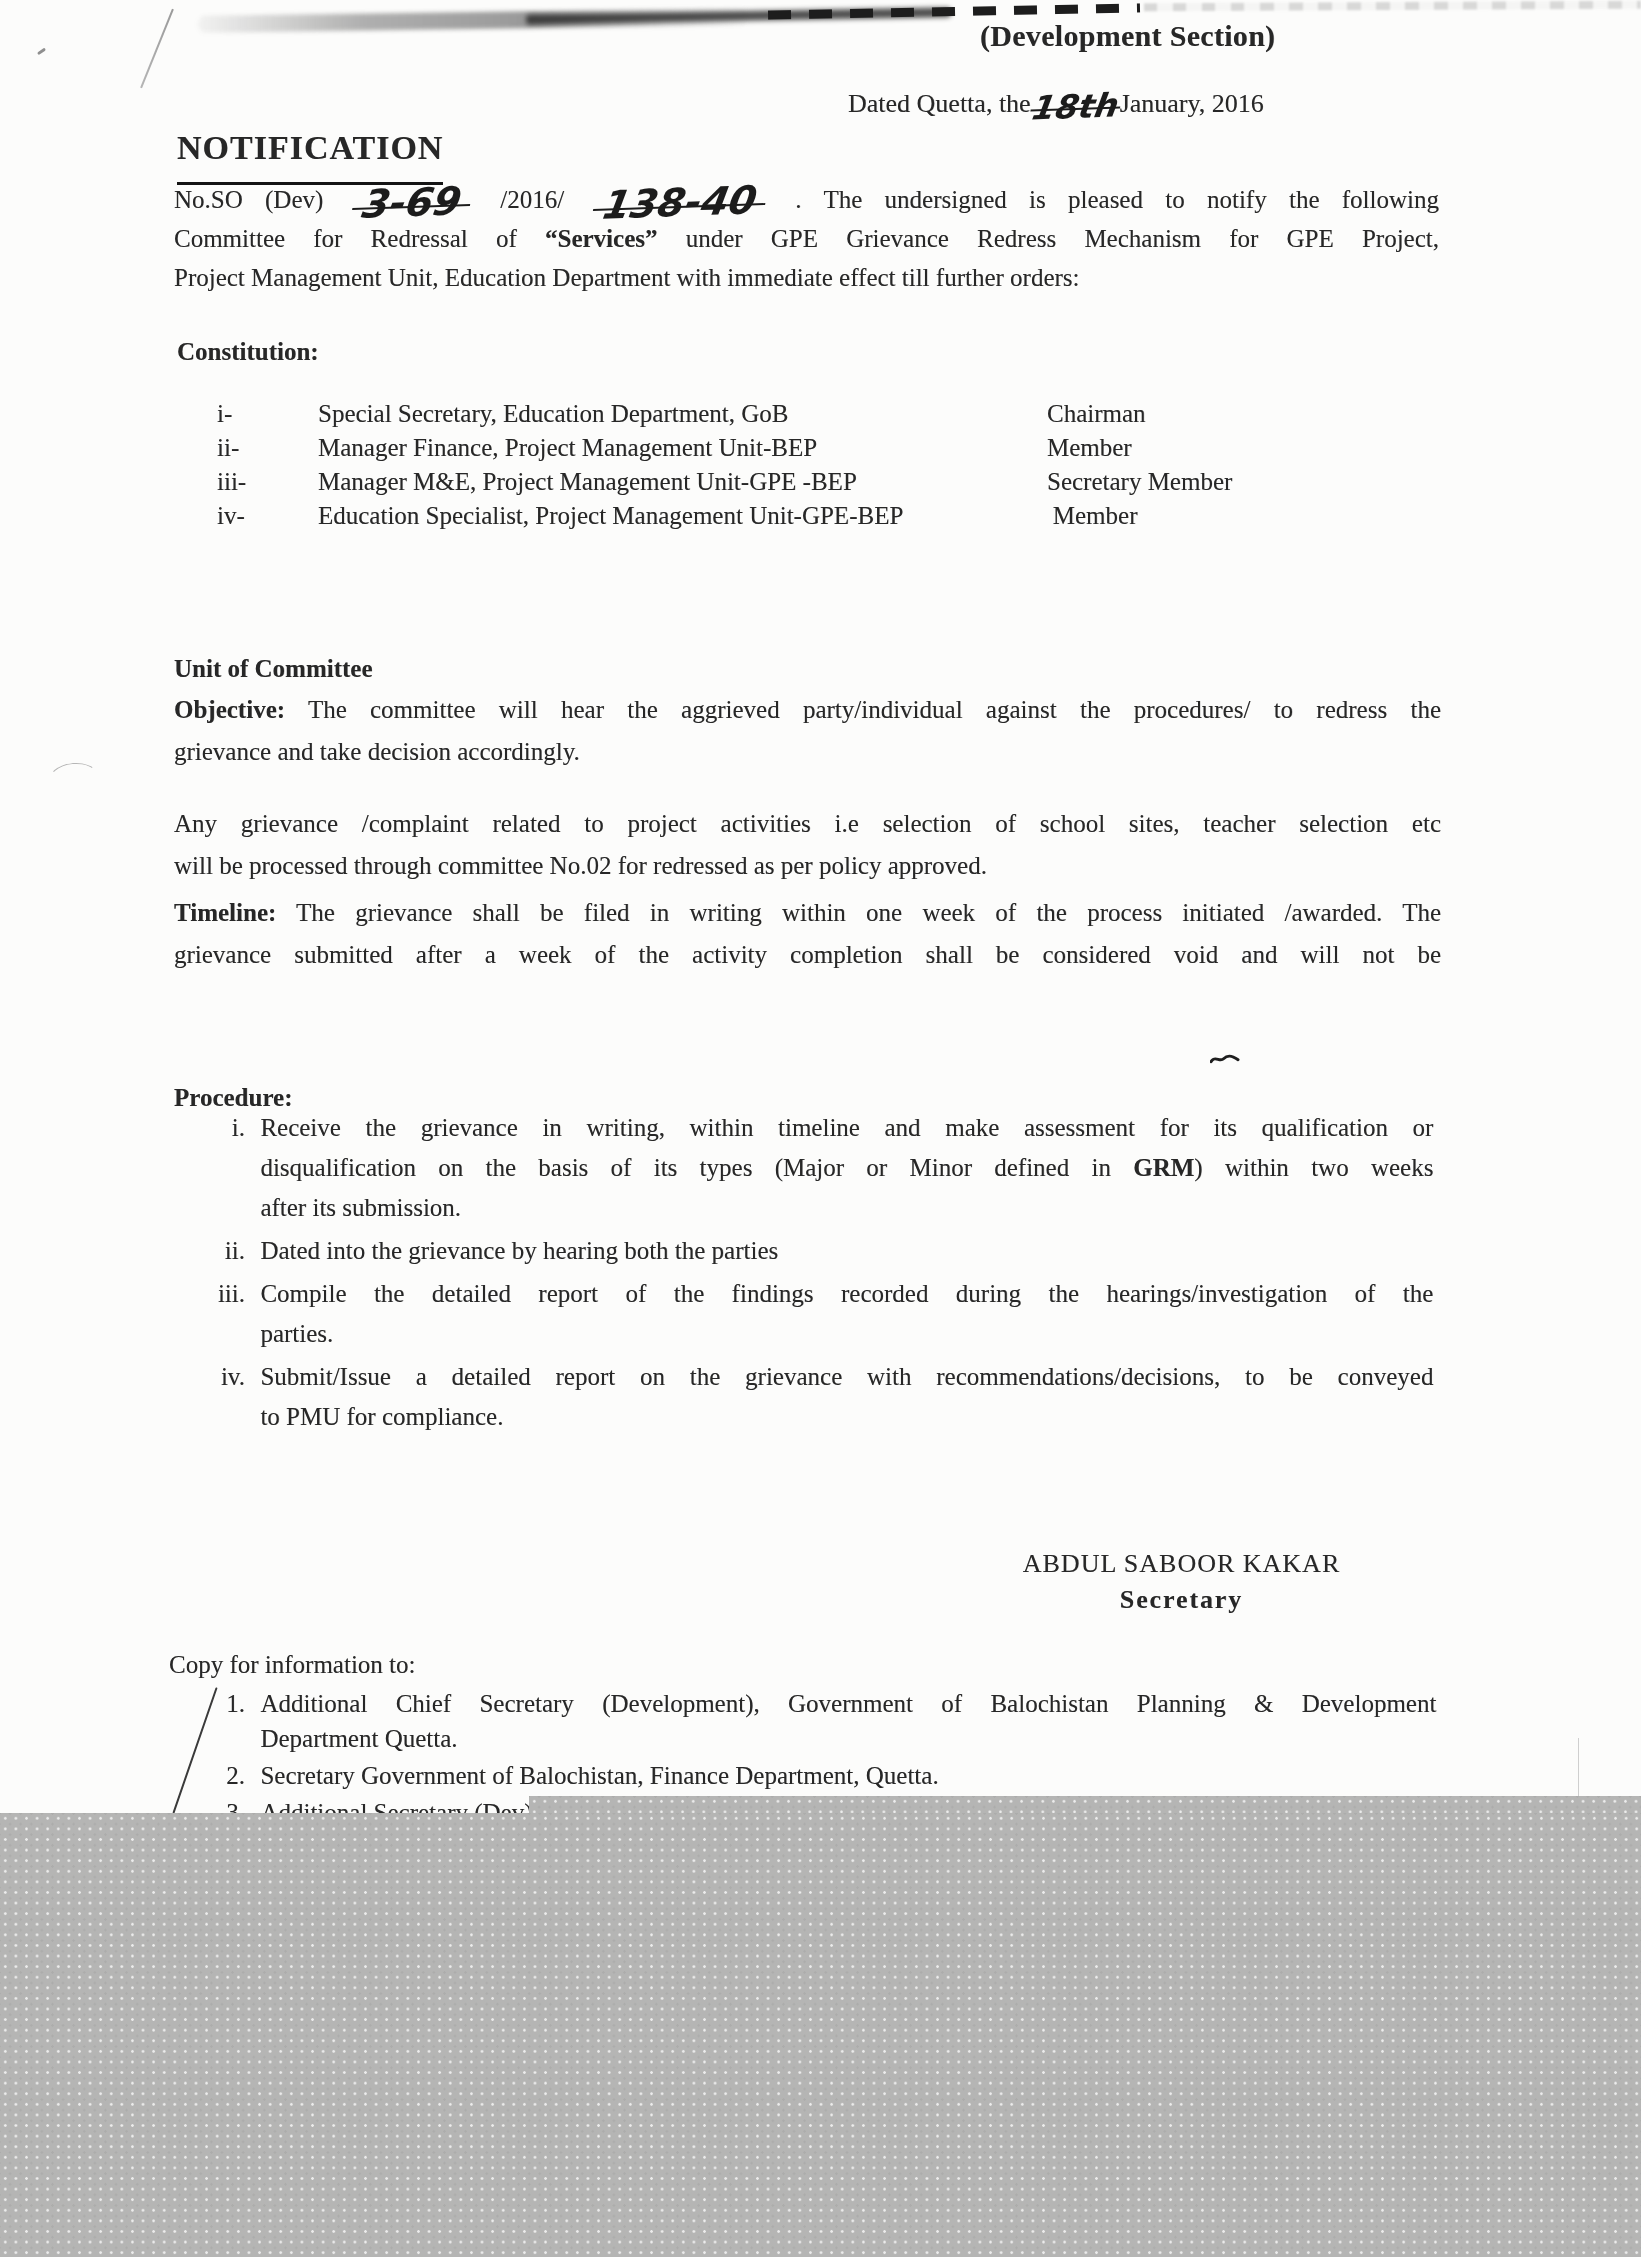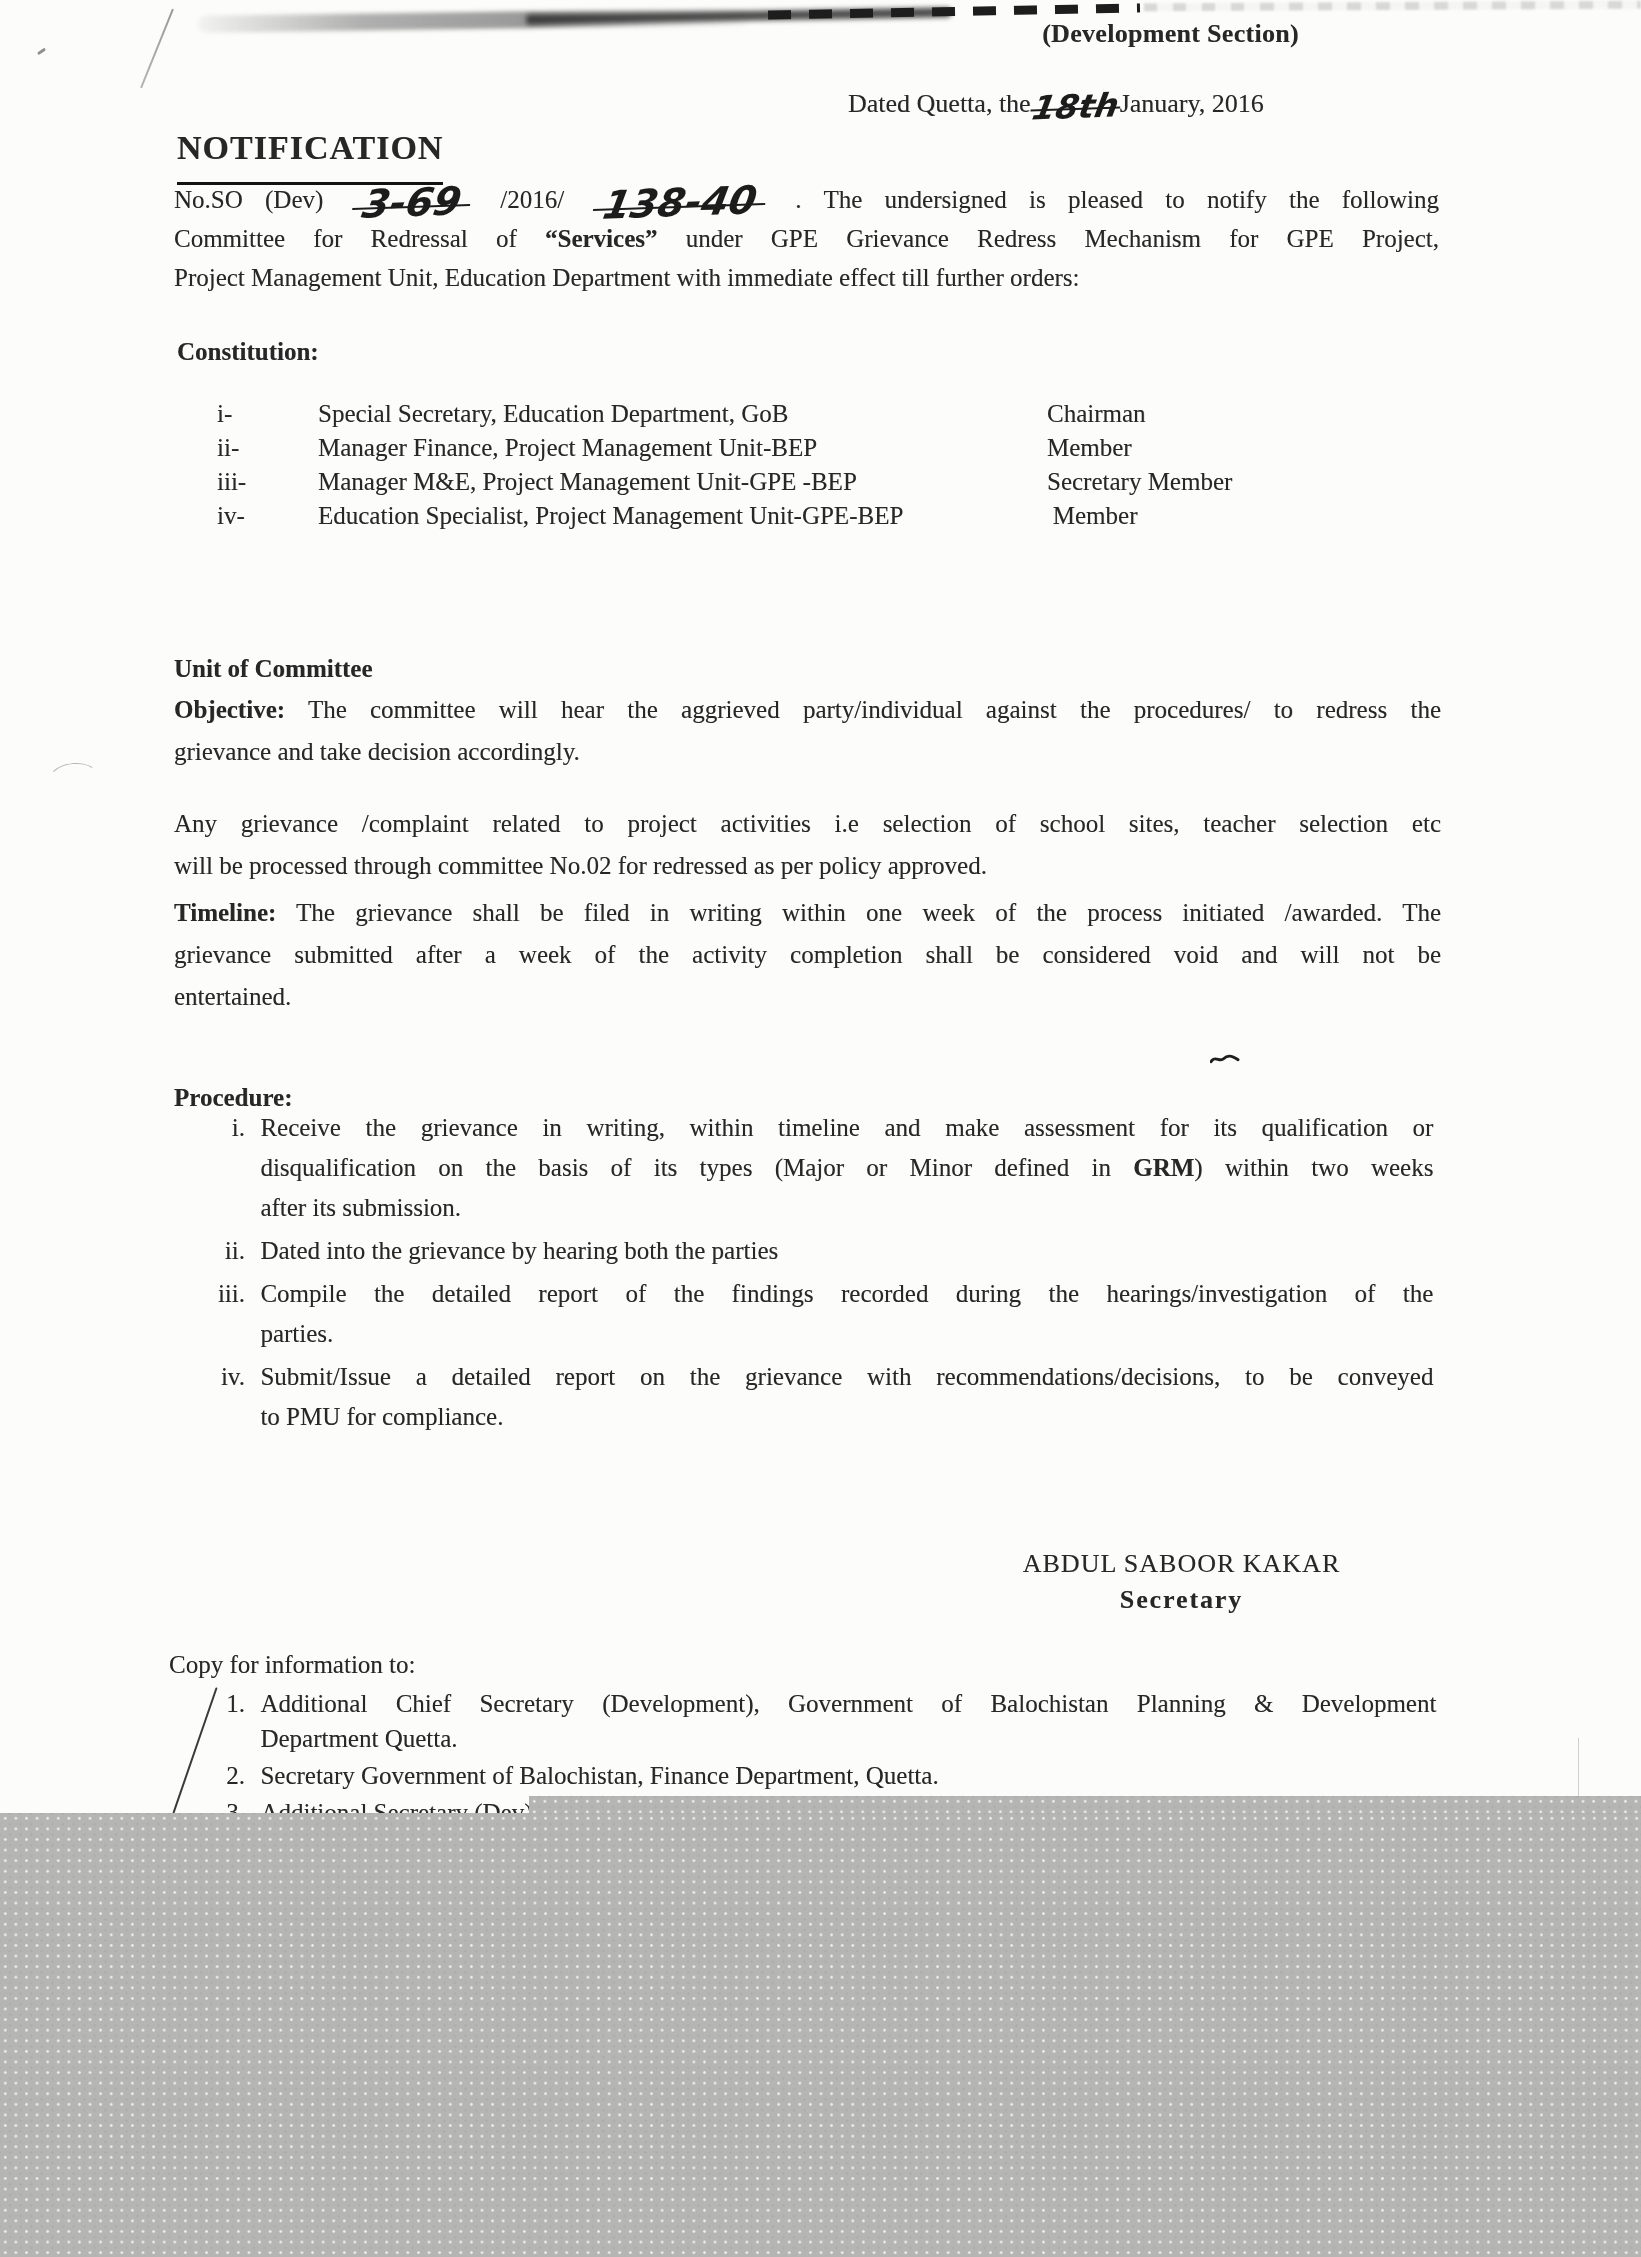--- a/index.html
+++ b/index.html
@@ -62,21 +62,21 @@
       radial-gradient(rgba(0,0,0,0.05) 1px, transparent 1.4px);
     background-size: 10.6px 10.6px, 10.6px 10.6px;
     background-position: 0 0, 4.8px 5.8px;
   }
   .gray-right { left: 529px; top: 1796px; width: 1112px; height: 18.3px; z-index: 5; }
   .gray-full  { left: 0; top: 1813px; width: 1641px; height: 444px; z-index: 5; }
 
   
   .dev-section {
     left: 980px; top: 19.3px; width: 319px;
-    font-size: 26px; font-weight: bold; text-align: right; letter-spacing: 0.3px;
+    font-size: 30px; font-weight: bold; text-align: left; letter-spacing: 0.3px;
   }
   .date-line { left: 848px; top: 89px; font-size: 26px; white-space: nowrap; }
   .hw {
     display: inline-block;
     font-family: "DejaVu Sans", sans-serif;
     font-style: italic; font-weight: bold;
     transform: skewX(-12deg) rotate(-2deg);
     line-height: 1px;
     color: #1c1c1c;
     text-shadow: none;
@@ -199,21 +199,20 @@
   <div class="abs para any-para">
     <div class="jline">Any grievance /complaint related to project activities i.e selection of school sites, teacher selection etc</div>
     <div class="lline">will be processed through committee No.02 for redressed as per policy approved.</div>
   </div>
 
   <div class="abs para timeline">
     <div class="jline">
       <span class="bold">Timeline:</span><span> The grievance shall be filed in writing within one week of the process initiated /awarded. The</span>
     </div>
     <div class="jline">grievance submitted after a week of the activity completion shall be considered void and will not be</div>
-    <div class="lline">entertained.</div>
   </div>
 
   <div class="abs procedure-h">Procedure:</div>
   <div class="abs procedure-list">
     <div class="p-item">
       <span class="p-num">i.</span>
       <span class="p-body">
         <span class="jline" style="display:block">Receive the grievance in writing, within timeline  and make assessment for its qualification or</span>
         <span class="jline" style="display:block"><span>disqualification on the basis of its types (Major or Minor defined in </span><span class="bold">GRM</span><span>) within two weeks</span></span>
         <span class="lline" style="display:block">after its submission.</span>

